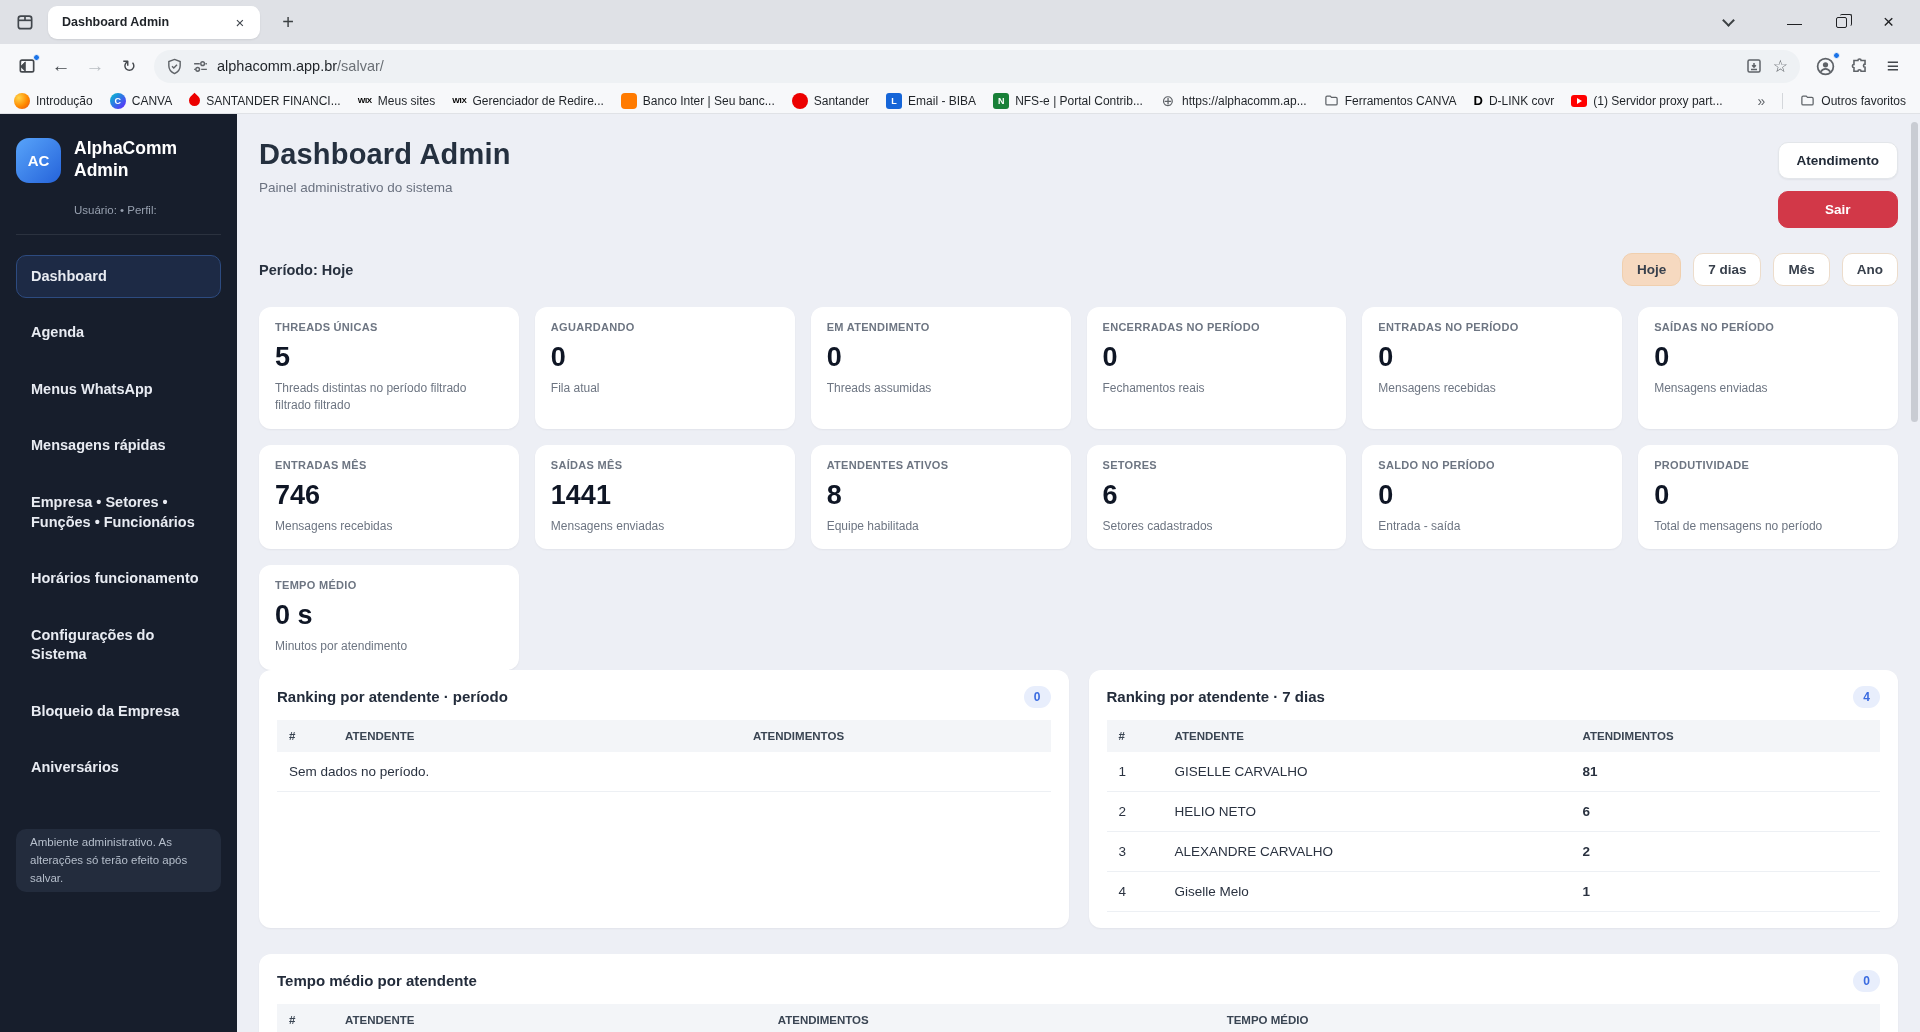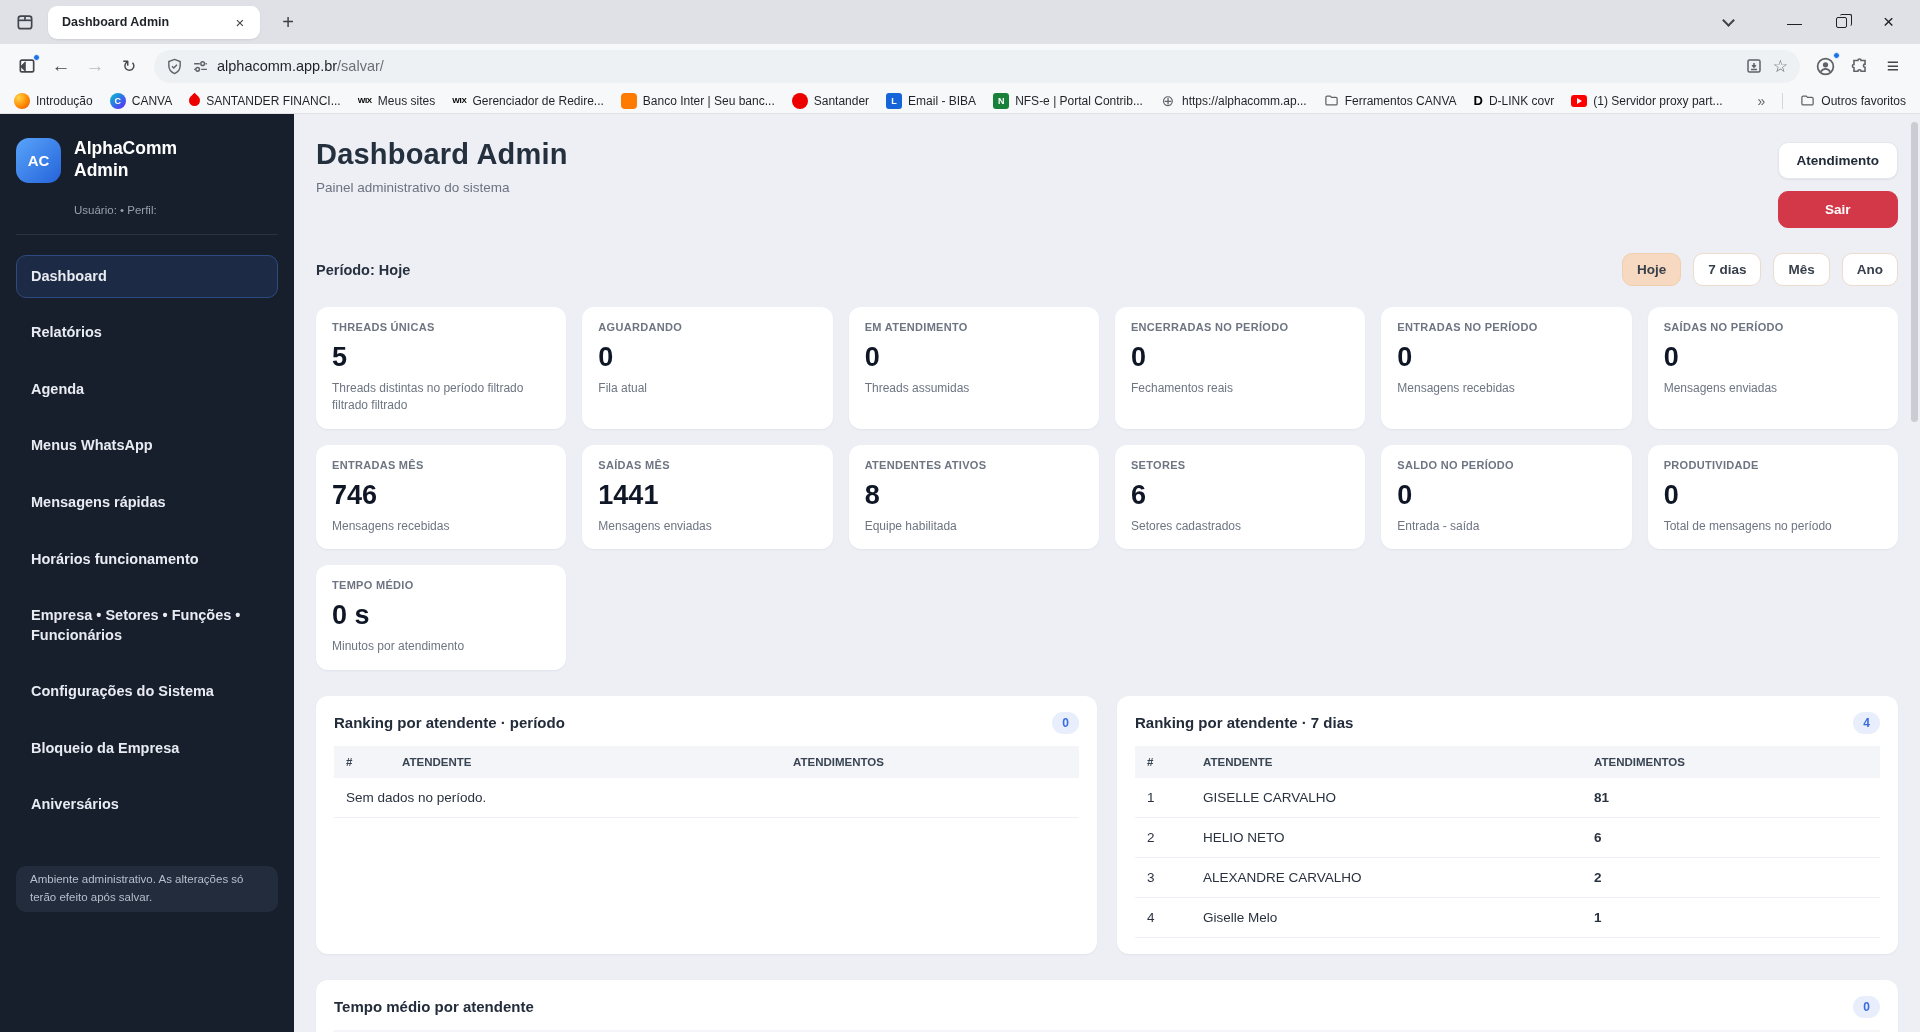--- a/index.html
+++ b/index.html
@@ -45,21 +45,21 @@
   .i-globe { color:#5f6368; font-size:15px; font-weight:normal; }
   .i-dlink { color:#000; font-size:13px; font-weight:900; width:auto; }
   .i-youtube { width:16px; height:12px; background:#ff0000; border-radius:3px; position:relative; }
   .i-youtube::after { content:""; position:absolute; left:6px; top:3px; border-left:5px solid #fff; border-top:3px solid transparent; border-bottom:3px solid transparent; }
   .folder-svg { flex:0 0 auto; }
   .bm-overflow { margin-left:auto; font-size:14px; color:#5f6368; }
   .bm-sep { width:1px; height:16px; background:#d4d7db; }
 
   
   .app { display:flex; height:918px; }
-  .sidebar { width:294px; background:#171e2c; padding:24px 16px; display:flex; flex-direction:column; flex:0 0 auto; }
+  .sidebar { width:237px; background:#171e2c; padding:24px 16px; display:flex; flex-direction:column; flex:0 0 auto; }
   .brand { display:flex; gap:13px; }
   .avatar { width:45px; height:45px; border-radius:13px; background:linear-gradient(135deg,#58a4fa,#2563da); color:#fff; font-weight:bold; font-size:15px; display:flex; align-items:center; justify-content:center; flex:0 0 auto; }
   .brand-title { color:#fff; font-weight:bold; font-size:17.5px; line-height:1.25; width:130px; }
   .brand-sub { color:#97a0af; font-size:11.5px; margin-top:22px; }
   .side-divider { border-top:1px solid rgba(255,255,255,.09); margin:18px 0 20px; }
   .nav-item { padding:11px 14px; margin-bottom:13px; border:1px solid transparent; border-radius:10px; color:#e8ebf2; font-size:14.5px; font-weight:bold; line-height:1.35; }
   .nav-item.active { background:#1d2a45; border-color:#2d4b80; }
   .side-note { margin-top:26px; background:#232c3d; border-radius:10px; padding:5px 14px; color:#b6bfcc; font-size:11.5px; line-height:1.55; }
 
   .main { flex:1; padding:24px 22px 0; overflow:hidden; position:relative; }
@@ -76,21 +76,21 @@
   .filters { display:flex; gap:12px; }
   .pill { border-radius:10px; padding:8px 14px; font-size:13.5px; font-weight:bold; color:#38404c; background:#fff; border:1px solid #ecdccb; }
   .pill.active { background:#f6d9c0; border-color:#f0cfae; }
 
   .stats { margin-top:21px; display:grid; grid-template-columns:repeat(6,1fr); gap:16px; }
   .card { background:#fff; border-radius:12px; padding:14px 16px; box-shadow:0 1px 2px rgba(16,24,40,.05); }
   .card-label { font-size:11px; font-weight:bold; color:#6d7582; letter-spacing:.3px; }
   .card-value { font-size:27px; font-weight:800; color:#0f1625; margin:9px 0 7px; }
   .card-desc { font-size:12px; color:#6d7582; line-height:1.45; }
 
-  .panels { margin-top:26px; display:grid; grid-template-columns:1fr 1fr; gap:20px; }
+  .panels { display:grid; grid-template-columns:1fr 1fr; gap:20px; }
   .panel { background:#fff; border-radius:12px; padding:16px 18px; box-shadow:0 1px 2px rgba(16,24,40,.05); }
   .panel-full { margin-top:26px; }
   .panel-head { display:flex; justify-content:space-between; align-items:center; margin-bottom:12px; }
   .panel-title { font-size:15px; font-weight:800; color:#232c3b; }
   .badge { background:#e8eefc; color:#3a6be0; font-size:12px; font-weight:bold; border-radius:999px; padding:4px 10px; min-width:14px; text-align:center; }
   table { width:100%; border-collapse:collapse; }
   th { background:#f3f5f8; text-align:left; font-size:11.5px; color:#3a4553; padding:10px 12px; }
   td { font-size:13.5px; color:#2a3240; padding:12px; border-bottom:1px solid #edf0f4; }
   td.num { font-weight:bold; }
   .col-rank { width:56px; }
@@ -250,26 +250,25 @@
   <div class="sidebar">
     <div class="brand">
       <div class="avatar">AC</div>
       <div>
         <div class="brand-title">AlphaComm Admin</div>
         <div class="brand-sub">Usuário: • Perfil:</div>
       </div>
     </div>
     <div class="side-divider"></div>
     <div class="nav-item active">Dashboard</div>
-    <div class="nav-item">Relatórios</div>
     <div class="nav-item">Agenda</div>
     <div class="nav-item">Menus WhatsApp</div>
     <div class="nav-item">Mensagens rápidas</div>
+    <div class="nav-item">Empresa • Setores • Funções • Funcionários</div>
     <div class="nav-item">Horários funcionamento</div>
-    <div class="nav-item">Empresa • Setores • Funções • Funcionários</div>
     <div class="nav-item">Configurações do Sistema</div>
     <div class="nav-item">Bloqueio da Empresa</div>
     <div class="nav-item">Aniversários</div>
     <div class="side-note">Ambiente administrativo. As alterações só terão efeito após salvar.</div>
   </div>
 
   <div class="main">
     <div class="main-head">
       <div>
         <div class="page-title">Dashboard Admin</div>

